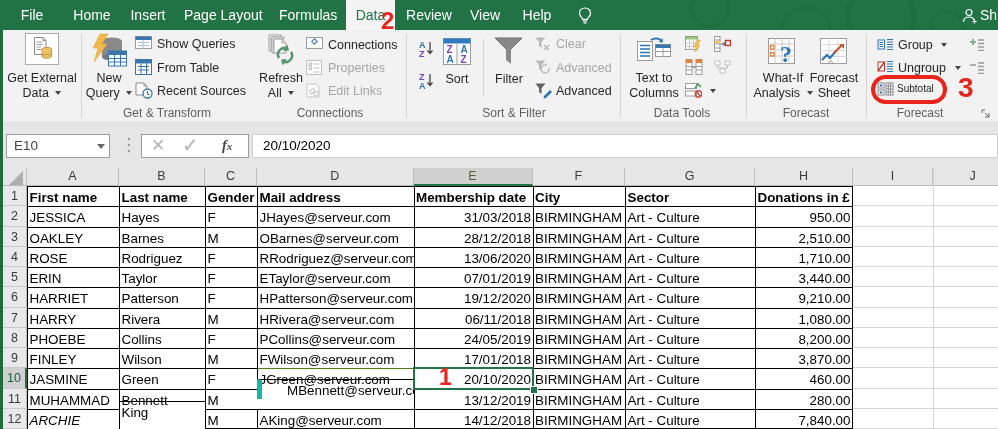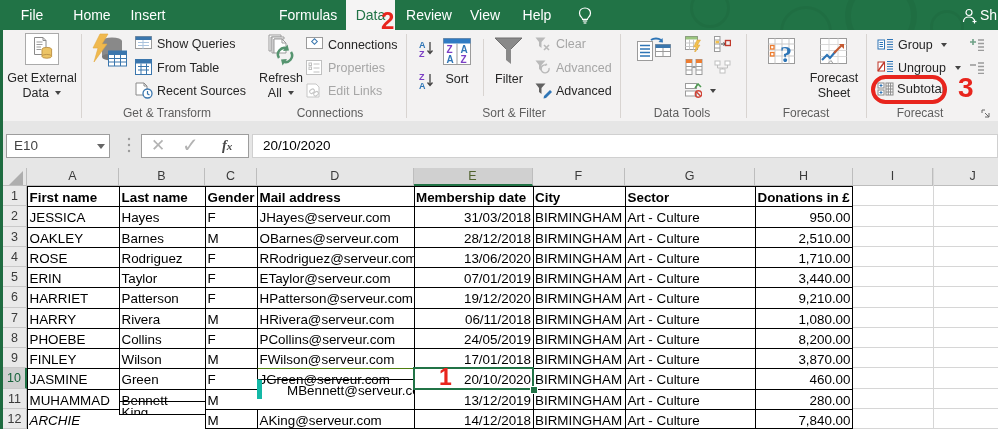--- a/index.html
+++ b/index.html
@@ -41,20 +41,21 @@
 
   <div id="topbar">
     <div class="deco" style="left:690px;top:-12px;width:34px;height:34px;"></div>
     <div class="deco" style="left:780px;top:6px;width:46px;height:46px;"></div>
     <div class="deco" style="left:845px;top:-20px;width:60px;height:60px;border-width:6px;"></div>
     <div class="deco" style="left:930px;top:10px;width:28px;height:28px;"></div>
   </div>
   <div class="tab" style="left:14px;width:36px;">File</div>
   <div class="tab" style="left:72px;width:40px;">Home</div>
   <div class="tab" style="left:130px;width:36px;">Insert</div>
+  <div class="tab" style="left:184px;width:77px;">Page Layout</div>
   <div class="tab" style="left:279px;width:55px;">Formulas</div>
   <div id="datatab">Data</div>
   <div class="tab" style="left:404px;width:50px;">Review</div>
   <div class="tab" style="left:468px;width:34px;">View</div>
   <div class="tab" style="left:521px;width:32px;">Help</div>
 
   <svg class="abs" style="left:578px;top:7px;" width="14" height="17" viewBox="0 0 14 17">
     <path d="M7 1 C3.7 1 1.5 3.4 1.5 6.2 C1.5 8 2.5 9.3 3.5 10.3 C4.2 11 4.5 11.6 4.6 12.3 L9.4 12.3 C9.5 11.6 9.8 11 10.5 10.3 C11.5 9.3 12.5 8 12.5 6.2 C12.5 3.4 10.3 1 7 1 Z" fill="none" stroke="#fff" stroke-width="1.2"></path>
     <line x1="4.8" y1="14" x2="9.2" y2="14" stroke="#fff" stroke-width="1.2"></line>
     <line x1="5.6" y1="16" x2="8.4" y2="16" stroke="#fff" stroke-width="1.2"></line>
@@ -101,20 +102,21 @@
   <svg class="abs" style="left:91px;top:33px;" width="38" height="34" viewBox="0 0 38 34">
     <ellipse cx="21" cy="8" rx="10" ry="3.6" fill="#898989"></ellipse>
     <rect x="11" y="8" width="20" height="16" fill="#898989"></rect>
     <ellipse cx="21" cy="24" rx="10" ry="3.6" fill="#777"></ellipse>
     <path d="M9 1 L2 15 L7 15 L3 29 L16 11 L11 11 L17 1 Z" fill="#f0b94e" stroke="#e2a93e" stroke-width="0.6"></path>
     <rect x="17.5" y="18" width="18" height="4" fill="#3a76ad"></rect>
     <rect x="17.5" y="22" width="18" height="11" fill="#fff"></rect>
     <path d="M17.5 25.5 h18 M17.5 29 h18 M23.5 22 v11 M29.5 22 v11" stroke="#3a76ad" fill="none"></path>
     <rect x="17.5" y="18" width="18" height="15" fill="none" stroke="#3a76ad"></rect>
   </svg>
+  <div class="biglabel" style="left:79px;top:71px;width:60px;">New<br>Query <span class="caret"></span></div>
 
   <svg class="abs" style="left:135px;top:36px;" width="17" height="15" viewBox="0 0 17 15">
     <rect x="0.5" y="0.5" width="16" height="12" fill="#fff" stroke="#9b9b9b"></rect>
     <rect x="0.5" y="0.5" width="16" height="3.5" fill="#3a76ad"></rect>
     <path d="M3 6.5 h11 M3 9.5 h11 M8 4 v9" stroke="#aac3dd" fill="none"></path>
   </svg>
   <div class="small-label" style="left:157px;top:36px;">Show Queries</div>
   <svg class="abs" style="left:135px;top:59px;" width="17" height="16" viewBox="0 0 17 16">
     <rect x="0.5" y="0.5" width="16" height="15" fill="#fff" stroke="#3a76ad"></rect>
     <rect x="0.5" y="0.5" width="16" height="4" fill="#3a76ad"></rect>
@@ -205,20 +207,21 @@
 
   <svg class="abs" style="left:637px;top:36px;" width="34" height="26" viewBox="0 0 34 26">
     <rect x="0.5" y="5.5" width="15" height="19" fill="#fff" stroke="#9b9b9b"></rect>
     <path d="M3 9.5 h10 M3 13 h10 M3 16.5 h10 M3 20 h10" stroke="#2e75b6" stroke-width="1.4"></path>
     <path d="M14 4 a7 5 0 0 1 10 0" fill="none" stroke="#2e75b6" stroke-width="2"></path>
     <path d="M25.5 2 l0.5 4.5 l-4.5 -0.5 z" fill="#2e75b6"></path>
     <rect x="18.5" y="8.5" width="15" height="12" fill="#fff" stroke="#9b9b9b"></rect>
     <rect x="18.5" y="8.5" width="15" height="3.5" fill="#3a76ad"></rect>
     <path d="M18.5 15.5 h15 M26 12 v8.5" stroke="#9b9b9b"></path>
   </svg>
+  <div class="biglabel" style="left:624px;top:71px;width:60px;">Text to<br>Columns</div>
 
   <svg class="abs" style="left:685px;top:36px;" width="17" height="16" viewBox="0 0 17 16">
     <rect x="0.5" y="0.5" width="12" height="13" fill="#fff" stroke="#9b9b9b"></rect>
     <rect x="0.5" y="0.5" width="12" height="3" fill="#70ad47" opacity="0.7"></rect>
     <path d="M0.5 7 h12 M0.5 10.5 h12 M4.5 3.5 v10 M8.5 3.5 v10" stroke="#c9c9c9"></path>
     <path d="M12 4 L8.5 11 h2.5 l-2 7 l6 -9 h-2.5 l3 -5 z" fill="#f2c04e" stroke="#d9a33c" stroke-width="0.5"></path>
   </svg>
 
   <svg class="abs" style="left:685px;top:59px;" width="18" height="16" viewBox="0 0 18 16">
     <rect x="1" y="0.5" width="6" height="15" fill="#fff" stroke="#9b9b9b"></rect>
@@ -255,20 +258,21 @@
     <path d="M3.5 5 v3 h10 v-3 M8.5 8 v1" fill="none" stroke="#c0c0c0"></path>
   </svg>
 
   <svg class="abs" style="left:768px;top:38px;" width="36" height="30" viewBox="0 0 36 30">
     <rect x="0.5" y="0.5" width="26" height="25" fill="#fff" stroke="#9b9b9b"></rect>
     <path d="M0.5 6 h26 M0.5 12 h26 M0.5 18 h26 M7 0.5 v25 M14 0.5 v25 M21 0.5 v25" stroke="#c9c9c9"></path>
     <rect x="2.5" y="7.5" width="3.5" height="3.5" fill="none" stroke="#ed7d31" stroke-width="1.3"></rect>
     <rect x="2.5" y="14.5" width="3.5" height="3.5" fill="none" stroke="#ed7d31" stroke-width="1.3"></rect>
     <text x="12" y="24" font-size="24" font-weight="bold" fill="#2e75b6" font-family="Liberation Serif">?</text>
   </svg>
+  <div class="biglabel" style="left:752px;top:71px;width:62px;">What-If<br>Analysis <span class="caret"></span></div>
   <svg class="abs" style="left:820px;top:38px;" width="28" height="28" viewBox="0 0 28 28">
     <rect x="0.5" y="0.5" width="26" height="25" fill="#fff" stroke="#9b9b9b"></rect>
     <path d="M0.5 6.5 h26 M0.5 12.5 h26 M0.5 18.5 h26 M9 0.5 v25 M18 0.5 v25" stroke="#d9d9d9"></path>
     <path d="M2 22 l5 -5 l3 3 l6 -7" fill="none" stroke="#2e75b6" stroke-width="2.2"></path>
     <path d="M14 15 l8 -8" fill="none" stroke="#c55a32" stroke-width="2.2"></path>
     <path d="M19 6 h5 v5 z" fill="#c55a32"></path>
     <path d="M8 25.5 l3 -3 l2 3 z" fill="#fff" stroke="#9b9b9b"></path>
   </svg>
   <div class="biglabel" style="left:805px;top:71px;width:58px;">Forecast<br>Sheet</div>
 
@@ -286,21 +290,21 @@
   </svg>
   <div class="small-label" style="left:898px;top:60px;">Ungroup</div>
   <span class="caret abs" style="left:952px;top:66px;"></span>
   <svg class="abs" style="left:877px;top:82px;" width="17" height="14" viewBox="0 0 17 14">
     <rect x="1" y="1" width="6" height="5" fill="#fff" stroke="#8a8a8a"></rect>
     <rect x="1" y="8" width="6" height="5" fill="#fff" stroke="#8a8a8a"></rect>
     <path d="M2.5 3.5 h3 M2.5 10.5 h3 M4 2 v3 M4 9 v3" stroke="#2e75b6"></path>
     <rect x="9" y="1" width="7" height="12" fill="#fff" stroke="#8a8a8a"></rect>
     <path d="M9 4 h7 M9 7 h7 M9 10 h7 M11.3 1 v12 M13.6 1 v12" stroke="#8a8a8a"></path>
   </svg>
-  <div class="small-label" style="left:897px;top:81px;font-size:13px;">Subtotal</div>
+  <div class="small-label" style="left:897px;top:81px;font-size:10px;">Subtotal</div>
 
   <div style="position:absolute;left:871px;top:75px;width:76px;height:29px;border:4.5px solid #e8251d;border-radius:16px;box-sizing:border-box;"></div>
   <div class="red" style="position:absolute;left:958px;top:72px;font-size:28px;">3</div>
 
   <svg class="abs" style="left:969px;top:39px;" width="16" height="12" viewBox="0 0 16 12">
     <path d="M1 3 h6 M4 0 v6" stroke="#6fa186" stroke-width="1.6"></path>
     <path d="M9 1 h6 M9 4.5 h6 M9 8 h6 M9 11.5 h6" stroke="#9b9b9b" stroke-width="1.4"></path>
   </svg>
   <svg class="abs" style="left:969px;top:62px;" width="16" height="12" viewBox="0 0 16 12">
     <path d="M1 3 h6" stroke="#9b9b9b" stroke-width="1.6"></path>
@@ -450,21 +454,21 @@
       <div class="cell rt" style="left:755px;top:368.25px;width:98px;height:20.25px;line-height:22.45px;border-left:1px solid #000;border-top:1px solid #000;border-right:1px solid #000;">460.00</div>
       <div class="cell" style="left:27px;top:388.5px;width:92px;height:20.25px;line-height:22.45px;border-left:1px solid #000;border-top:1px solid #000;">MUHAMMAD</div>
       <div class="cell" style="left:119px;top:388.5px;width:86px;height:20.25px;line-height:22.45px;border-left:1px solid #000;border-top:1px solid #000;">Bennett</div>
       <div class="cell" style="left:205px;top:388.5px;width:52px;height:20.25px;line-height:22.45px;border-left:1px solid #000;border-top:1px solid #000;">M</div>
       <div class="cell" style="left:257px;top:379px;width:156.5px;height:20.25px;line-height:22.45px;border-left:5px solid #14b8a6;border-top:1px solid #000;padding-left:25px;">MBennett@serveur.com</div>
       <div class="cell rt" style="left:413.5px;top:388.5px;width:119px;height:20.25px;line-height:22.45px;border-left:1px solid #000;border-top:1px solid #000;">13/12/2019</div>
       <div class="cell" style="left:532.5px;top:388.5px;width:92.5px;height:20.25px;line-height:22.45px;border-left:1px solid #000;border-top:1px solid #000;">BIRMINGHAM</div>
       <div class="cell" style="left:625px;top:388.5px;width:130px;height:20.25px;line-height:22.45px;border-left:1px solid #000;border-top:1px solid #000;">Art - Culture</div>
       <div class="cell rt" style="left:755px;top:388.5px;width:98px;height:20.25px;line-height:22.45px;border-left:1px solid #000;border-top:1px solid #000;border-right:1px solid #000;">280.00</div>
       <div class="cell" style="left:27px;top:408.75px;width:92px;height:31px;line-height:22.45px;border-left:1px solid #000;border-top:1px solid #000;border-bottom:1px solid #000;font-style:italic;">ARCHIE</div>
-      <div class="cell" style="left:119px;top:401px;width:86px;height:14px;line-height:22.45px;border-left:1px solid #000;border-top:1px solid #000;border-bottom:1px solid #000;">King</div>
+      <div class="cell" style="left:119px;top:401px;width:86px;height:29px;line-height:22.45px;border-left:1px solid #000;border-top:1px solid #000;border-bottom:1px solid #000;">King</div>
       <div class="cell" style="left:205px;top:408.75px;width:52px;height:20.25px;line-height:22.45px;border-left:1px solid #000;border-top:1px solid #000;border-bottom:1px solid #000;">M</div>
       <div class="cell" style="left:257px;top:408.75px;width:156.5px;height:20.25px;line-height:22.45px;border-left:1px solid #000;border-top:1px solid #000;border-bottom:1px solid #000;">AKing@serveur.com</div>
       <div class="cell rt" style="left:413.5px;top:408.75px;width:119px;height:20.25px;line-height:22.45px;border-left:1px solid #000;border-top:1px solid #000;border-bottom:1px solid #000;">14/12/2018</div>
       <div class="cell" style="left:532.5px;top:408.75px;width:92.5px;height:20.25px;line-height:22.45px;border-left:1px solid #000;border-top:1px solid #000;border-bottom:1px solid #000;">BIRMINGHAM</div>
       <div class="cell" style="left:625px;top:408.75px;width:130px;height:20.25px;line-height:22.45px;border-left:1px solid #000;border-top:1px solid #000;border-bottom:1px solid #000;">Art - Culture</div>
       <div class="cell rt" style="left:755px;top:408.75px;width:98px;height:20.25px;line-height:22.45px;border-left:1px solid #000;border-top:1px solid #000;border-right:1px solid #000;border-bottom:1px solid #000;">7,840.00</div>
       <div style="position:absolute;left:412.5px;top:367.25px;width:121px;height:22.25px;border:2px solid #217346;box-sizing:border-box;"></div>
       <div style="position:absolute;left:529.5px;top:385.5px;width:6px;height:6px;background:#217346;border:1px solid #fff;box-sizing:content-box;"></div>
       <div class="red" style="position:absolute;left:439px;top:366.25px;font-size:23px;line-height:23px;">1</div>
     </div>

